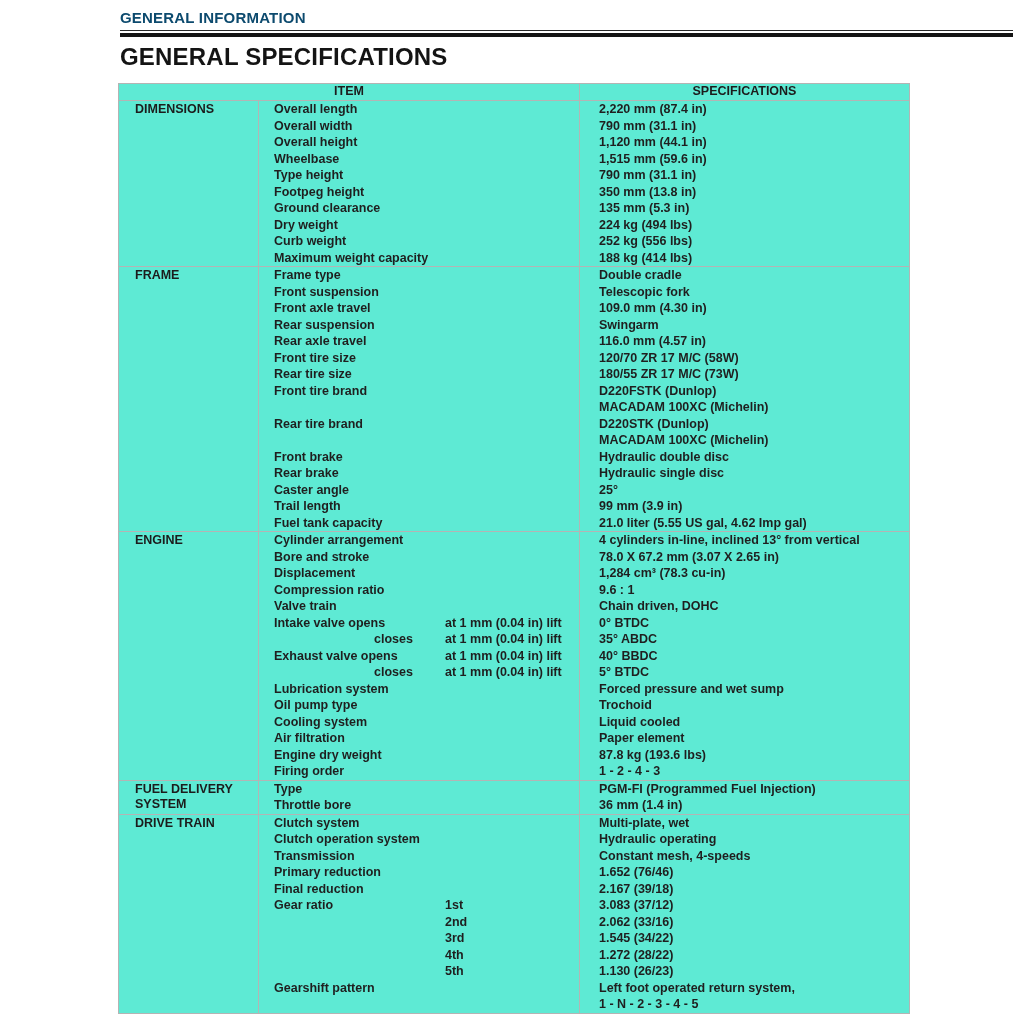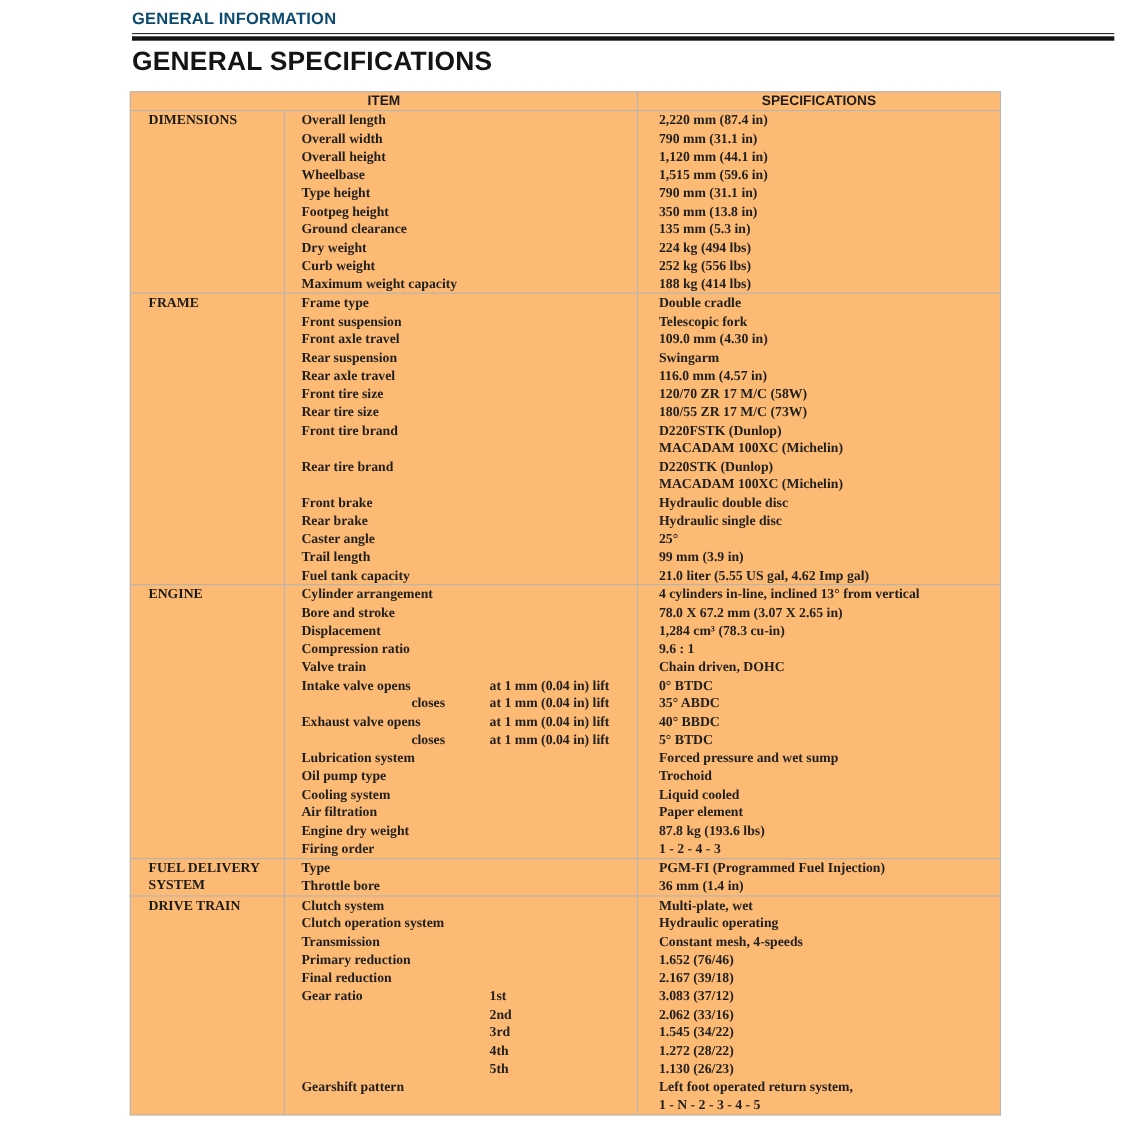--- a/index.html
+++ b/index.html
@@ -23,33 +23,33 @@
   .page-title{
     margin:7px 0 13px 0;
     font-size:24px;font-weight:700;letter-spacing:.2px;color:#141414;
     line-height:26px;
   }
 
   .spec-table{
     width:792px;margin-left:-2px;
     border:1px solid #b4b4b4;
     box-sizing:border-box;
-    background:#fdba74;
+    background:#5eead4;
   }
   .thead{
     display:flex;height:16px;line-height:15px;
     border-bottom:1px solid #b4b4b4;
     font-size:12.5px;font-weight:700;color:#1c1c1c;
   }
   .th{box-sizing:border-box;text-align:center;}
   .item-th{width:461px;border-right:1px solid #b4b4b4;}
   .spec-th{flex:1;}
 
   .section{
-    display:flex;border-bottom:1px solid #b4b4b4;font-family:Liberation Serif, serif;
+    display:flex;border-bottom:1px solid #b4b4b4;
   }
   .section:last-child{border-bottom:none;}
   .sec-name{
     width:140px;box-sizing:border-box;flex:none;
     border-right:1px solid #b4b4b4;
     padding:1px 6px 0 16px;
     font-size:12.5px;font-weight:700;line-height:15px;color:#1c1c1c;
   }
   .sec-rows{flex:1;display:flex;flex-direction:column;padding:0;}
   .row{display:flex;height:16.5px;line-height:16.5px;}

